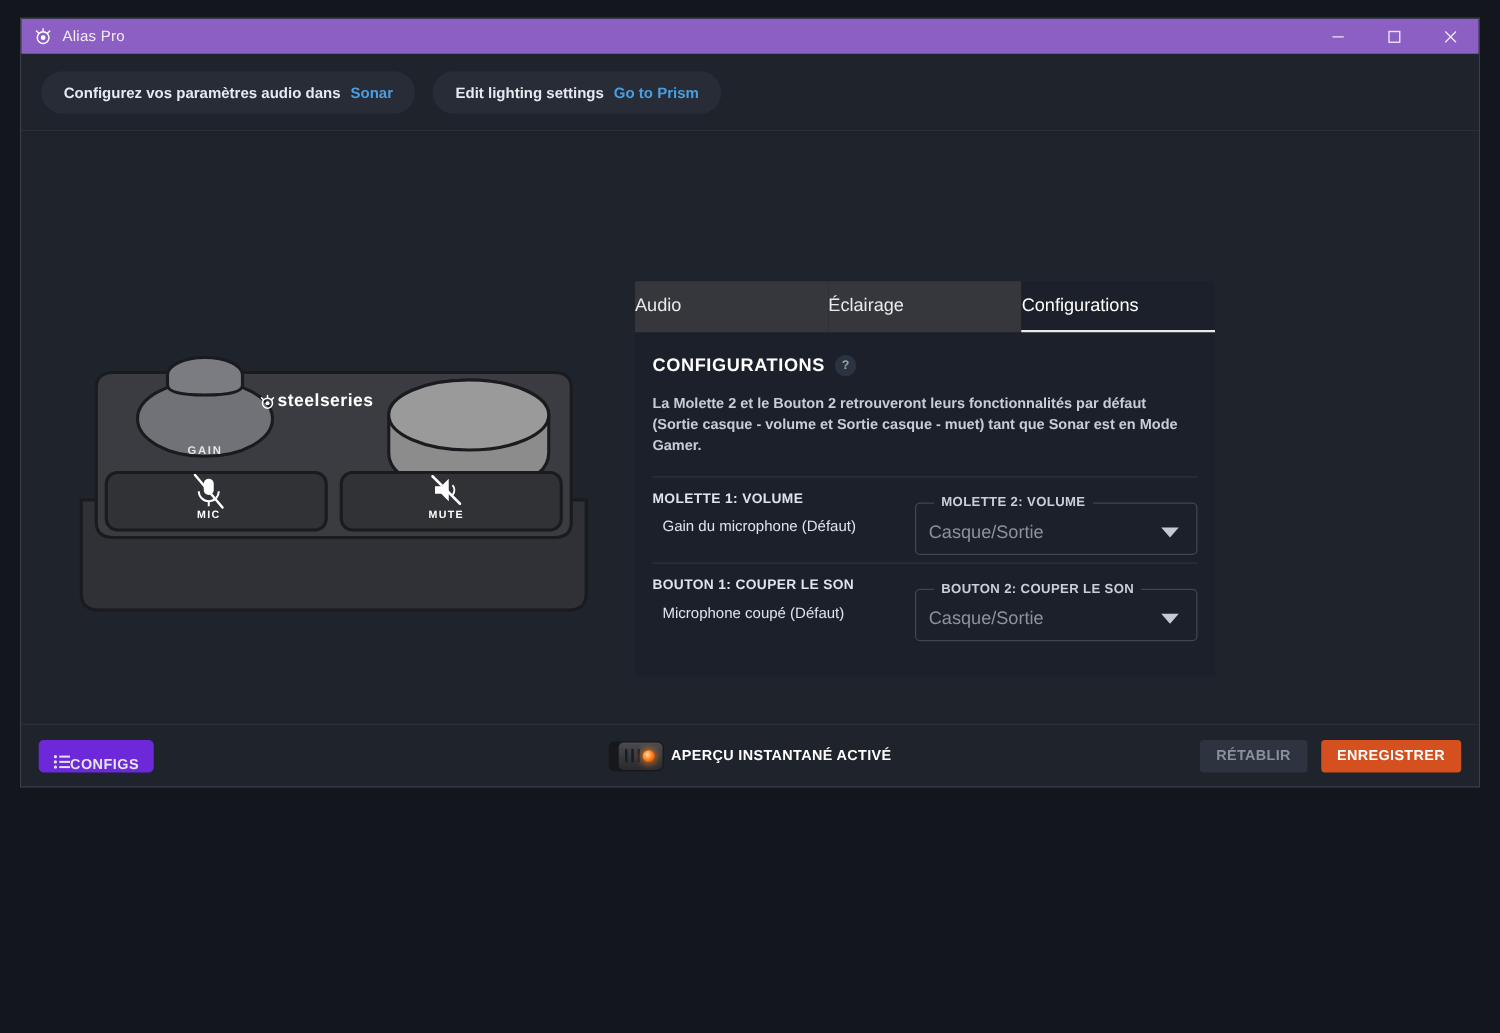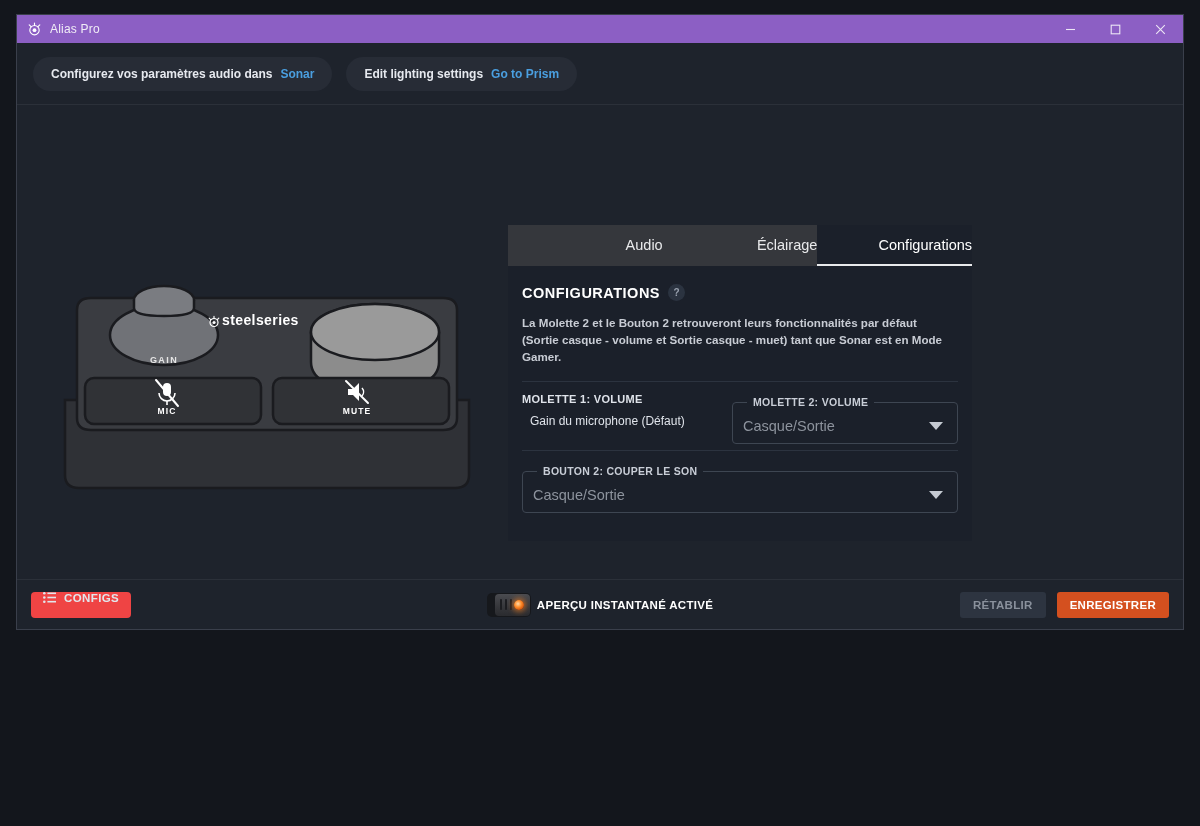--- a/index.html
+++ b/index.html
@@ -120,21 +120,21 @@
     display: flex;
     height: 41px;
   }
   .tab {
     flex: 1;
     background: #35373c;
     color: #e9eaec;
     font-size: 14.5px;
     display: flex;
     align-items: center;
-    justify-content: flex-end;
+    justify-content: flex-start;
     border-bottom: 2px solid transparent;
   }
   .tab.active {
     background: #1b202a;
     color: #ffffff;
     border-bottom: 2px solid #e9eaec;
   }
 
   #panel-content {
     background: #1b202a;
@@ -240,26 +240,25 @@
   #footer {
     flex: 0 0 50px;
     border-top: 1px solid #2b3039;
     background: #1e232c;
     display: flex;
     align-items: center;
     padding: 0 14px;
     position: relative;
   }
   #configs-btn {
-    background: #ef4444;
+    background: #6d28d9;
     border-radius: 4px;
     height: 26px;
     display: flex;
-    align-items: flex-start;
-    gap: 8px;
+    align-items: flex-end;
     padding: 0 12px;
     color: #e2e6ec;
     font-size: 11.5px;
     font-weight: bold;
     letter-spacing: 0.4px;
   }
   #instant-preview {
     position: absolute;
     left: 0; right: 0;
     display: flex;
@@ -464,20 +463,24 @@
           <div class="config-right">
             <fieldset class="select-field">
               <legend>MOLETTE 2: VOLUME</legend>
               <span class="select-value">Casque/Sortie</span>
               <span class="caret"></span>
             </fieldset>
           </div>
         </div>
 
         <div class="config-row">
+          <div class="config-left">
+            <div class="cfg-label">BOUTON 1: COUPER LE SON</div>
+            <div class="cfg-value">Microphone coupé (Défaut)</div>
+          </div>
           <div class="config-right">
             <fieldset class="select-field">
               <legend>BOUTON 2: COUPER LE SON</legend>
               <span class="select-value">Casque/Sortie</span>
               <span class="caret"></span>
             </fieldset>
           </div>
         </div>
       </div>
     </div>

